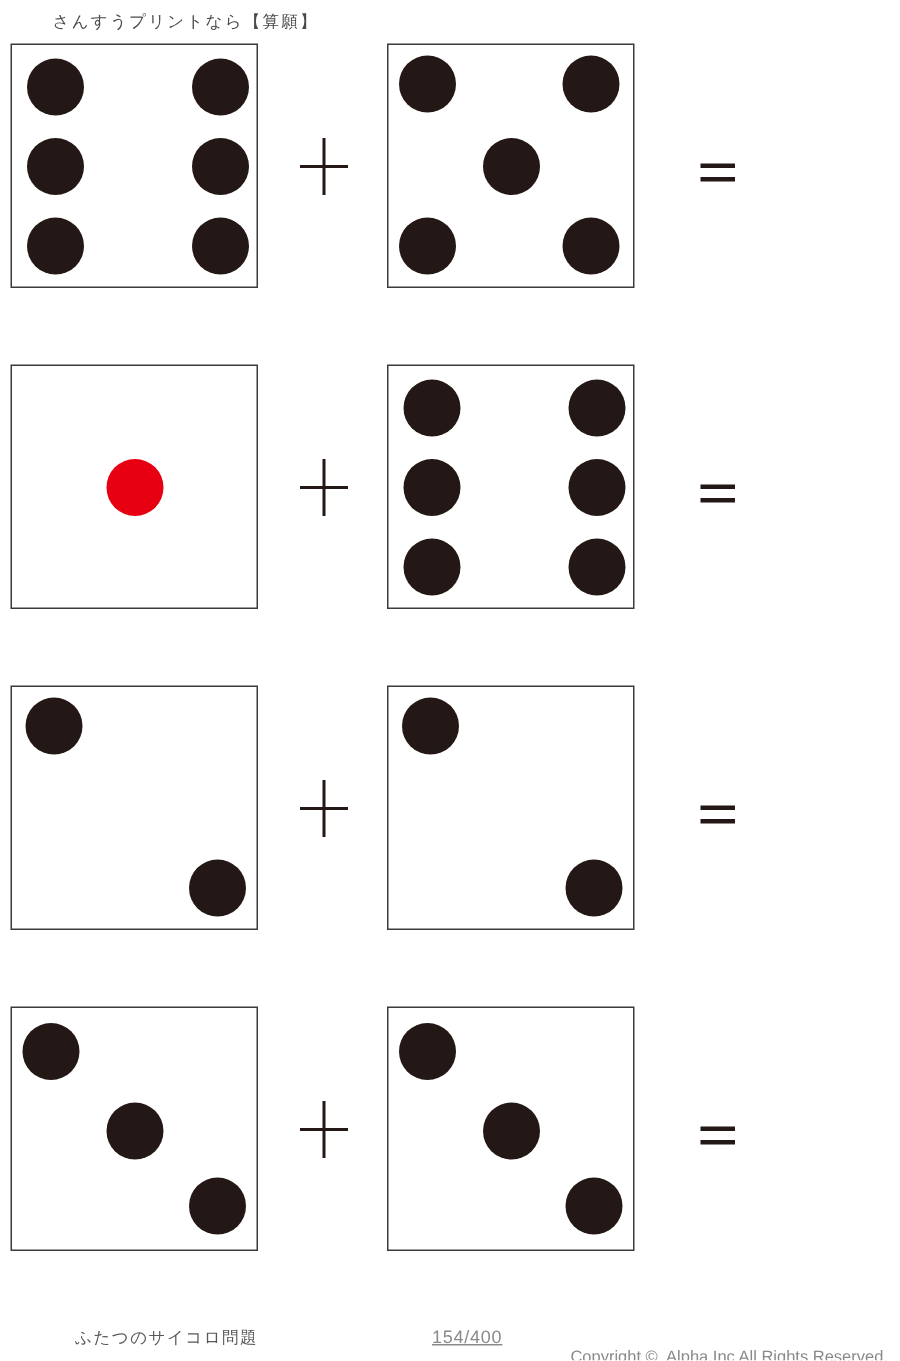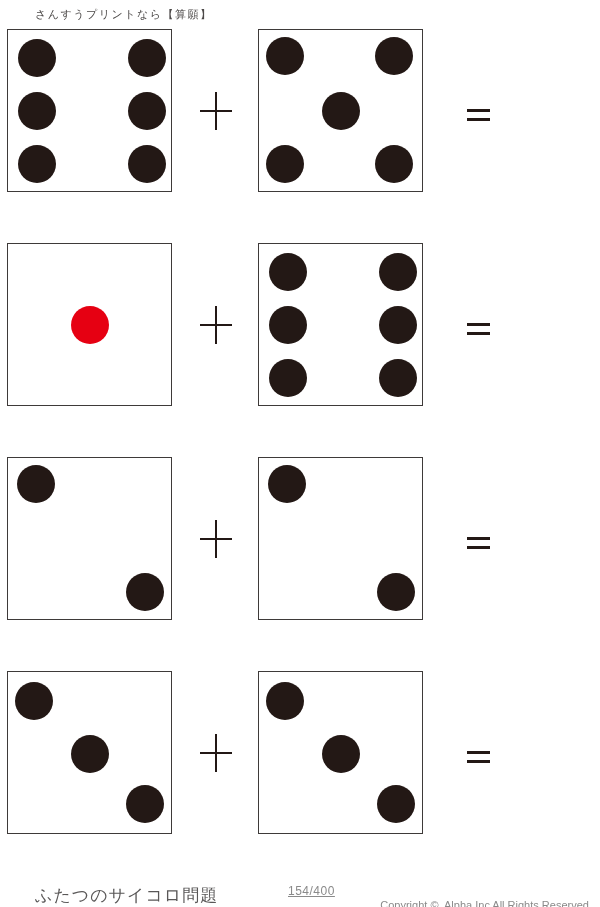--- a/index.html
+++ b/index.html
@@ -33,23 +33,23 @@
   .equals { position:absolute; left:467px; top:80px; width:23px; height:12px; }
   .equals::before {
     content:""; position:absolute; left:0; top:0; width:23px; height:3px;
     background:var(--op,#231815);
   }
   .equals::after {
     content:""; position:absolute; left:0; bottom:0; width:23px; height:3px;
     background:var(--op,#231815);
   }
   .f-left {
-    position:absolute; left:35px; top:884px;
+    position:absolute; left:50px; top:884px;
     font-family:"Liberation Serif", serif;
-    font-size:17px; letter-spacing:1px; color:#595757;
+    font-size:11px; letter-spacing:1px; color:#595757;
   }
   .f-center {
     position:absolute; left:288px; top:884px;
     font-size:12px; letter-spacing:0.5px; color:#8a8a8a;text-decoration:underline;
   }
   .f-right {
     position:absolute; right:8px; top:870px; text-align:right;
     font-size:11px; line-height:14px; color:#8a8a8a; white-space:pre;
   }
 </style>

